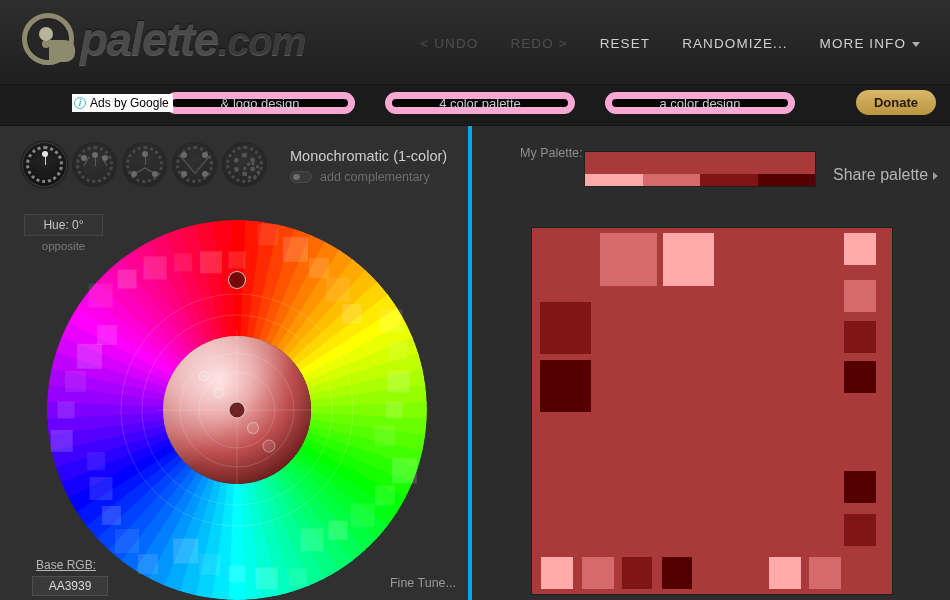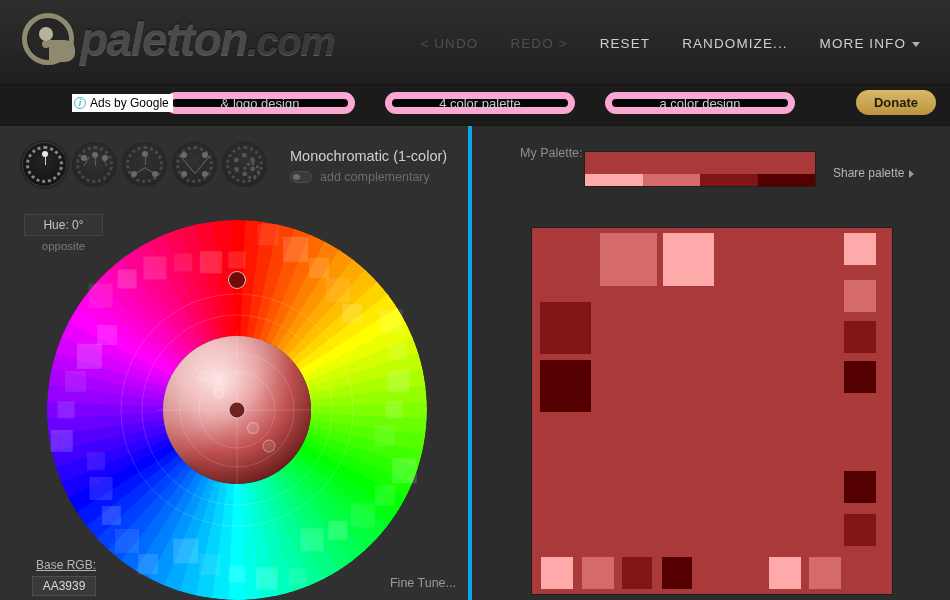--- a/index.html
+++ b/index.html
@@ -178,21 +178,21 @@
     position:absolute; left:24px; top:114px; width:79px;
     text-align:center; font-size:11.5px; color:#7a7a7a;
   }
 
   
   #baselabel{
     position:absolute; left:36px; top:432px;
     font-size:12px; color:#b5b5b5;text-decoration:underline;
   }
   #basergb{
-    position:absolute; left:32px; top:450px; width:64px;height:20px;
+    position:absolute; left:32px; top:450px; width:76px;height:20px;
     background:#3a3a3a; border:1px solid #4e4e4e;
     display:flex;align-items:center;justify-content:center;
     font-size:12px; color:#d9d9d9; cursor:text;
   }
   #finetune{
     position:absolute; right:12px; top:450px;
     font-size:12.5px; color:#9a9a9a; cursor:pointer;
   }
 
   
@@ -216,21 +216,21 @@
   #mypalette{
     position:absolute; left:112px; top:26px; width:230px; height:34px;
     display:flex; flex-direction:column;
     box-shadow:0 0 0 1px #1f1f1f;
   }
   #mypalette .main-band{ height:22px; }
   #mypalette .sub-band{ height:12px; display:flex; }
   #mypalette .sub-band div{ flex:1; }
   #share{
     position:absolute; left:360px; top:40px;
-    font-size:12px; color:#b4b4b4; cursor:pointer;
+    font-size:16px; color:#b4b4b4; cursor:pointer;
   }
   .sm-caret{
     display:inline-block; width:0;height:0; margin-left:5px;
     border-top:4px solid transparent;border-bottom:4px solid transparent;
     border-left:5px solid #9a9a9a; vertical-align:middle;
   }
 
   #preview{
     position:absolute; left:59px; top:102px; width:360px; height:366px;
     overflow:hidden;
@@ -238,21 +238,21 @@
   }
   .pv{ position:absolute; }
 </style>
 </head>
 <body>
 
 <div id="header">
 
   <div id="logo">
     <div id="logo-mark"></div>
-    <div id="logo-text"><span>paletton</span><span class="dotcom">.com</span></div>
+    <div id="logo-text"><span>palette</span><span class="dotcom">.com</span></div>
   </div>
 
   <div id="topnav">
     <div class="nav-item disabled">&lt; UNDO</div>
     <div class="nav-item disabled">REDO &gt;</div>
     <div class="nav-item">RESET</div>
     <div class="nav-item">RANDOMIZE...</div>
     <div class="nav-item"><span>MORE INFO</span><span class="caret"></span></div>
   </div>
 </div>

